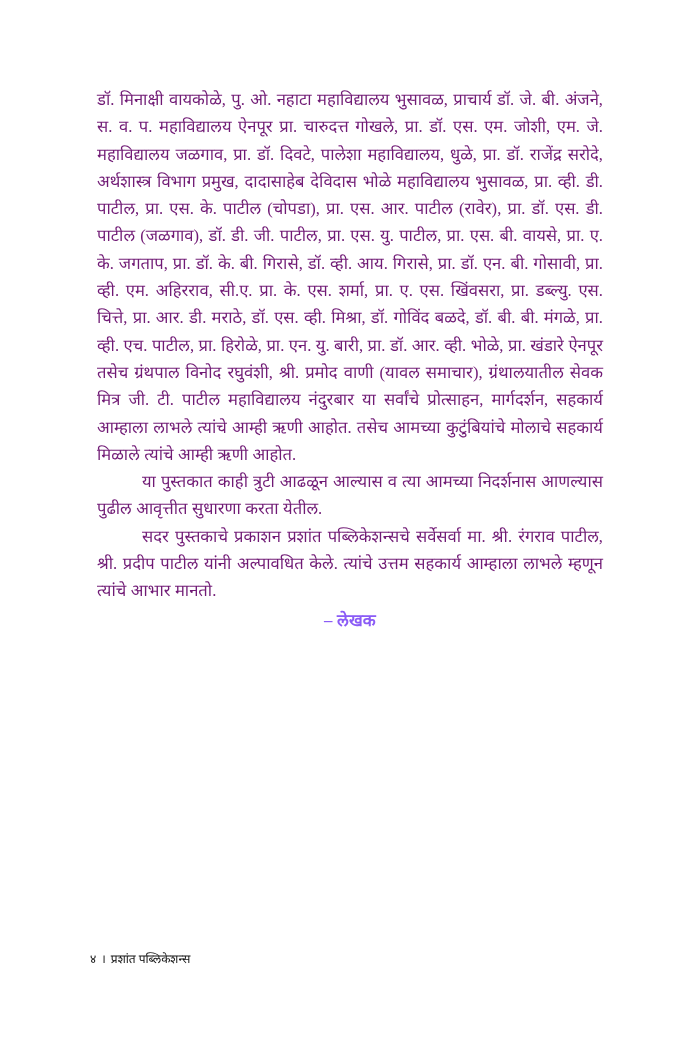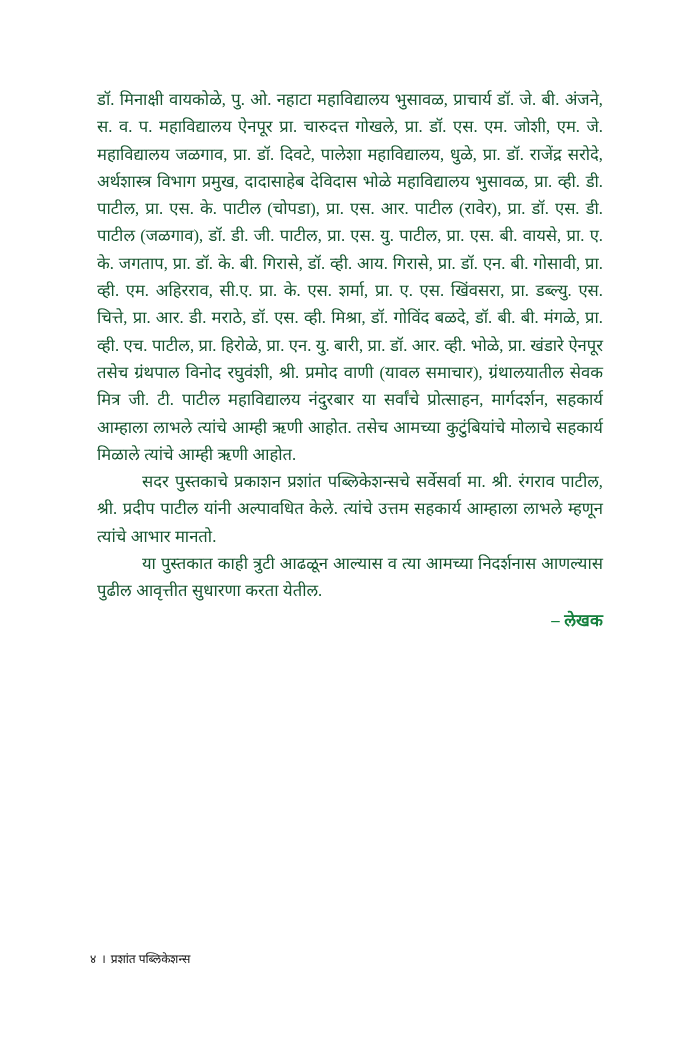--- a/index.html
+++ b/index.html
@@ -31,21 +31,21 @@
   }
 
   .para {
     margin: 0;
     padding: 0;
     font-size: 16.6px;
     line-height: 27.3px;
     text-align: justify;
     text-justify: inter-word;
     word-spacing: 0.02em;
-    color: #14532d;
+    color: #701a75;
     -webkit-font-smoothing: antialiased;
   }
   .para.indent {
     text-indent: 45px;
   }
   
   .para::after {
     content: "";
     display: inline-block;
     width: 100%;
@@ -53,24 +53,24 @@
   .para.no-stretch::after {
     content: none;
   }
 
   .signature {
     margin: 0;
     padding: 0;
     margin-top: 2px;
     font-size: 16.8px;
     line-height: 27.3px;
-    text-align: right;
+    text-align: center;
     font-weight: bold;
     letter-spacing: 0.01em;
-    color: #15803d;
+    color: #8b5cf6;
   }
 
   
   .footer {
     position: absolute;
     left: 90px;
     top: 950px;
     font-size: 12px;
     line-height: 18px;
     color: #111111;
@@ -82,23 +82,23 @@
 </style>
 </head>
 <body>
 
 <div class="page">
 
   <div class="text-column">
 
     <p class="para no-stretch">डॉ. मिनाक्षी वायकोळे, पु. ओ. नहाटा महाविद्यालय भुसावळ, प्राचार्य डॉ. जे. बी. अंजने, स. व. प. महाविद्यालय ऐनपूर प्रा. चारुदत्त गोखले, प्रा. डॉ. एस. एम. जोशी, एम. जे. महाविद्यालय जळगाव, प्रा. डॉ. दिवटे, पालेशा महाविद्यालय, धुळे, प्रा. डॉ. राजेंद्र सरोदे, अर्थशास्त्र विभाग प्रमुख, दादासाहेब देविदास भोळे महाविद्यालय भुसावळ, प्रा. व्ही. डी. पाटील, प्रा. एस. के. पाटील (चोपडा), प्रा. एस. आर. पाटील (रावेर), प्रा. डॉ. एस. डी. पाटील (जळगाव), डॉ. डी. जी. पाटील, प्रा. एस. यु. पाटील, प्रा. एस. बी. वायसे, प्रा. ए. के. जगताप, प्रा. डॉ. के. बी. गिरासे, डॉ. व्ही. आय. गिरासे, प्रा. डॉ. एन. बी. गोसावी, प्रा. व्ही. एम. अहिरराव, सी.ए. प्रा. के. एस. शर्मा, प्रा. ए. एस. खिंवसरा, प्रा. डब्ल्यु. एस. चित्ते, प्रा. आर. डी. मराठे, डॉ. एस. व्ही. मिश्रा, डॉ. गोविंद बळदे, डॉ. बी. बी. मंगळे, प्रा. व्ही. एच. पाटील, प्रा. हिरोळे, प्रा. एन. यु. बारी, प्रा. डॉ. आर. व्ही. भोळे, प्रा. खंडारे ऐनपूर तसेच ग्रंथपाल विनोद रघुवंशी, श्री. प्रमोद वाणी (यावल समाचार), ग्रंथालयातील सेवक मित्र जी. टी. पाटील महाविद्यालय नंदुरबार या सर्वांचे प्रोत्साहन, मार्गदर्शन, सहकार्य आम्हाला लाभले त्यांचे आम्ही ऋणी आहोत. तसेच आमच्या कुटुंबियांचे मोलाचे सहकार्य मिळाले त्यांचे आम्ही ऋणी आहोत.</p>
 
+    <p class="para indent no-stretch">या पुस्तकात काही त्रुटी आढळून आल्यास व त्या आमच्या निदर्शनास आणल्यास पुढील आवृत्तीत सुधारणा करता येतील.</p>
+
     <p class="para indent no-stretch">सदर पुस्तकाचे प्रकाशन प्रशांत पब्लिकेशन्सचे सर्वेसर्वा मा. श्री. रंगराव पाटील, श्री. प्रदीप पाटील यांनी अल्पावधित केले. त्यांचे उत्तम सहकार्य आम्हाला लाभले म्हणून त्यांचे आभार मानतो.</p>
-
-    <p class="para indent no-stretch">या पुस्तकात काही त्रुटी आढळून आल्यास व त्या आमच्या निदर्शनास आणल्यास पुढील आवृत्तीत सुधारणा करता येतील.</p>
 
     <p class="signature">– लेखक</p>
 
   </div>
 
   <div class="footer">
     <span>४</span>
     <span class="sep">।</span>
     <span>प्रशांत पब्लिकेशन्स</span>
   </div>

